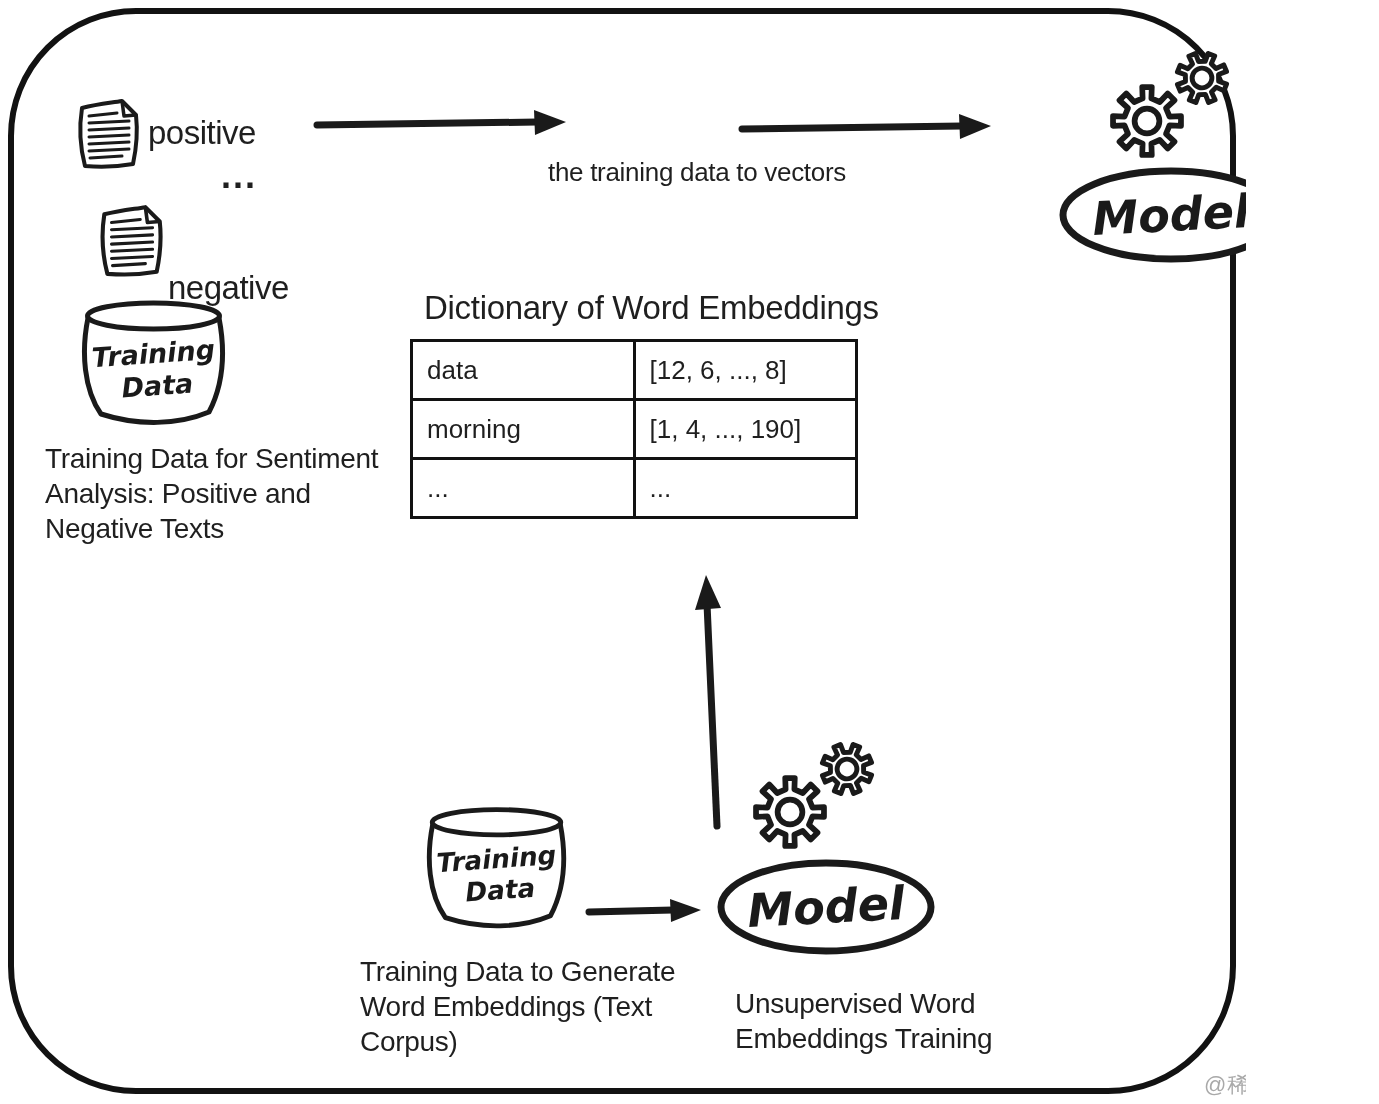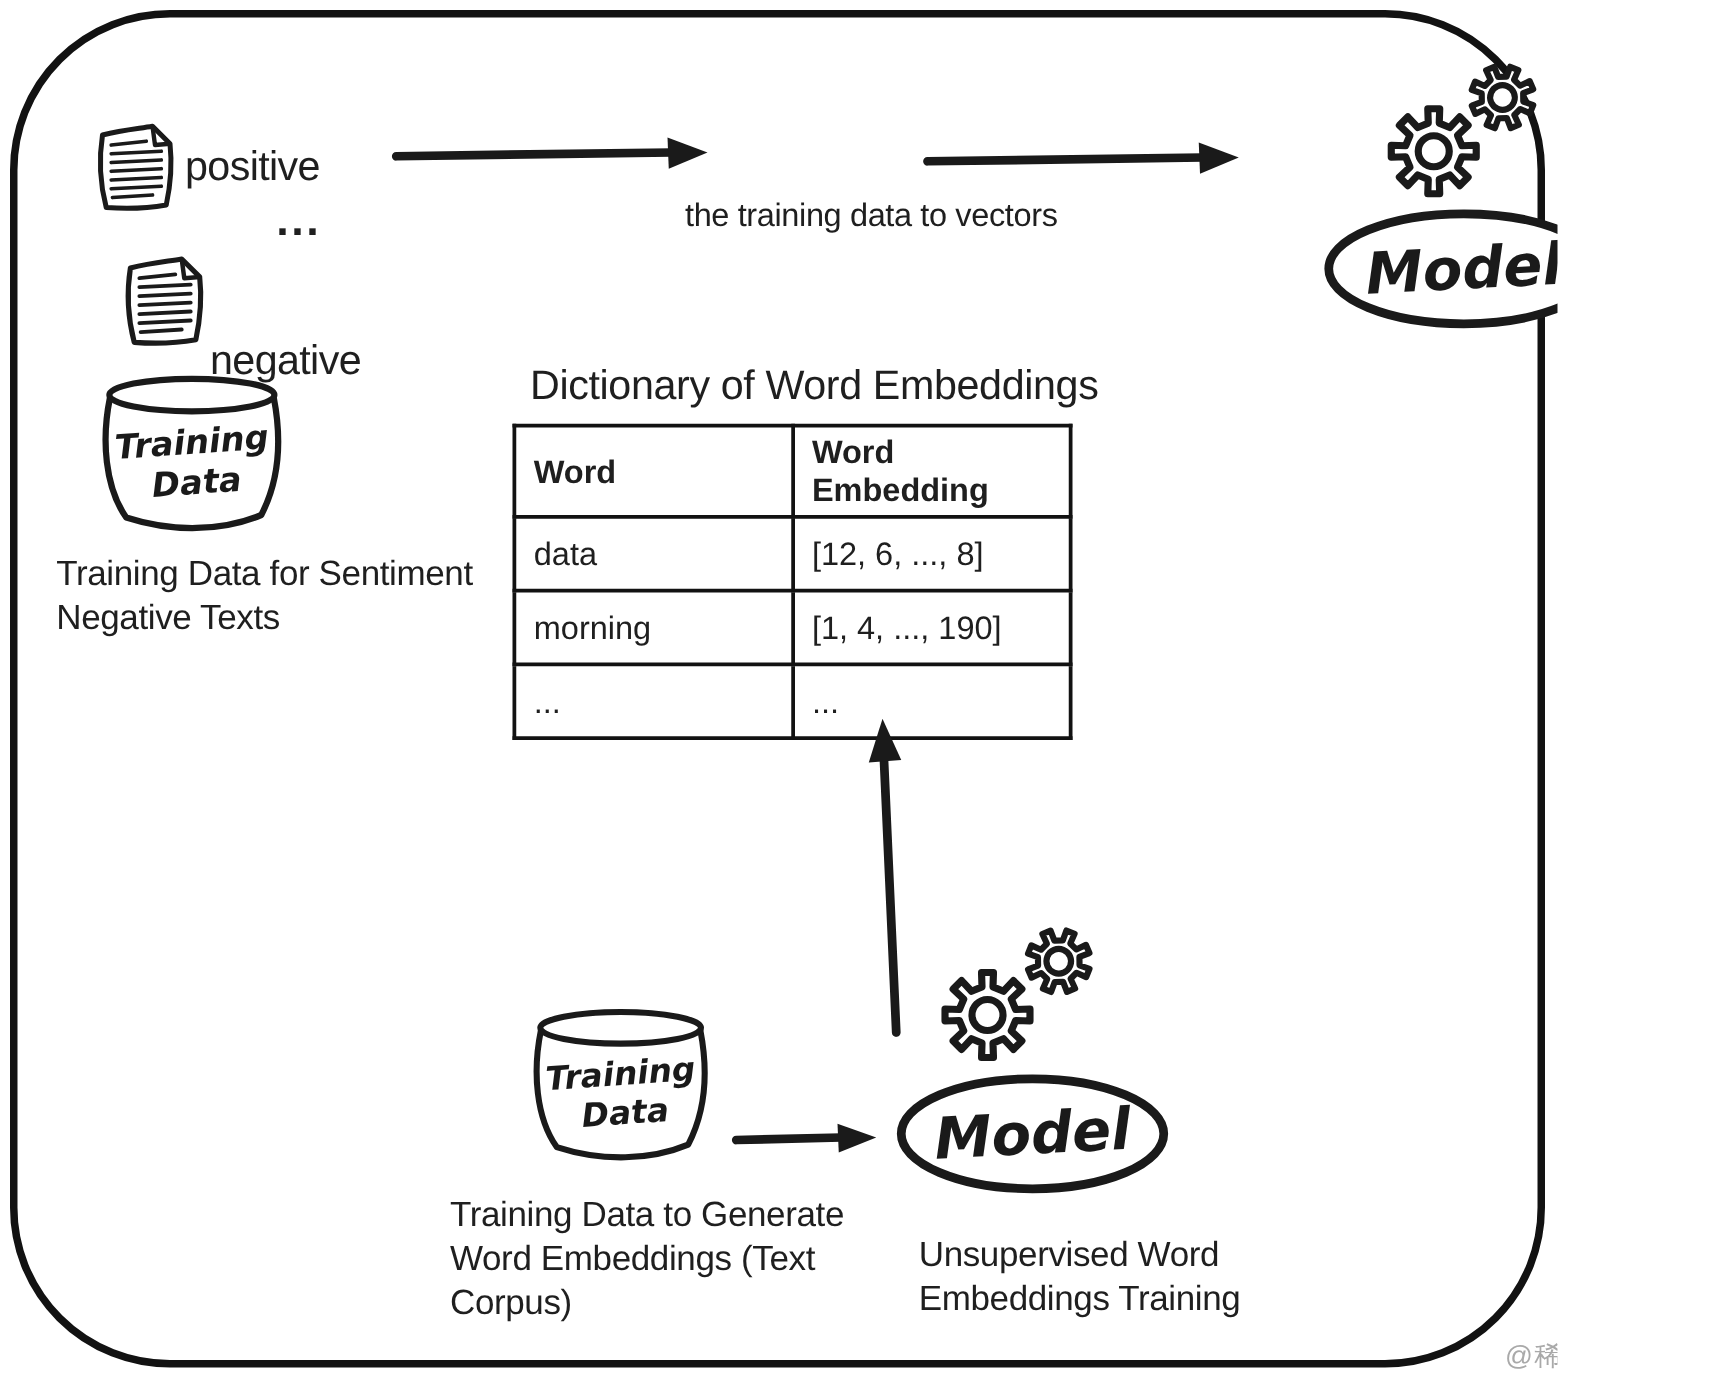--- a/index.html
+++ b/index.html
@@ -82,44 +82,41 @@
 
   <svg class="abs" style="left:78px;top:297px;" width="152" height="134" viewBox="0 0 152 134">
     <path d="M10 21 C3 55 6 93 23 117 C60 129 100 128 131 115 C146 86 147 52 141 21 Z" fill="#fff" stroke="#1a1a1a" stroke-width="5" stroke-linejoin="round"></path>
     <ellipse cx="75.5" cy="19" rx="66" ry="13" fill="#fff" stroke="#1a1a1a" stroke-width="5"></ellipse>
     <text class="jar-text" x="76" y="66" font-size="27" text-anchor="middle" transform="rotate(-4 76 66)">Training</text>
     <text class="jar-text" x="80" y="98" font-size="27" text-anchor="middle" transform="rotate(-4 80 98)">Data</text>
   </svg>
 
   <div class="abs cap" style="left:45px;top:441px;">
     <div>Training Data for Sentiment</div>
+    <div>Analysis: Positive and</div>
     <div>Negative Texts</div>
   </div>
 
   <svg class="abs" style="left:313px;top:107px;" width="256" height="34" viewBox="0 0 256 34">
     <line x1="4" y1="18" x2="224" y2="15" stroke="#1a1a1a" stroke-width="7" stroke-linecap="round"></line>
     <path d="M221 3 L253 15 L222 28 Z" fill="#1a1a1a"></path>
   </svg>
   <svg class="abs" style="left:738px;top:111px;" width="256" height="34" viewBox="0 0 256 34">
     <line x1="4" y1="18" x2="224" y2="15" stroke="#1a1a1a" stroke-width="7" stroke-linecap="round"></line>
     <path d="M221 3 L253 15 L222 28 Z" fill="#1a1a1a"></path>
   </svg>
 
   <div class="abs smallcap" style="left:548px;top:157px;">
     <div>the training data to vectors</div>
   </div>
 
   <div class="abs title" style="left:424px;top:289px;">Dictionary of Word Embeddings</div>
 
   <table class="dict">
     <tbody>
-        <tr>
-      <th>Word</th>
-      <th>Word Embedding</th>
-    </tr>
     <tr>
       <td>data</td>
       <td>[12, 6, ..., 8]</td>
     </tr>
     <tr>
       <td>morning</td>
       <td>[1, 4, ..., 190]</td>
     </tr>
     <tr>
       <td>...</td>

